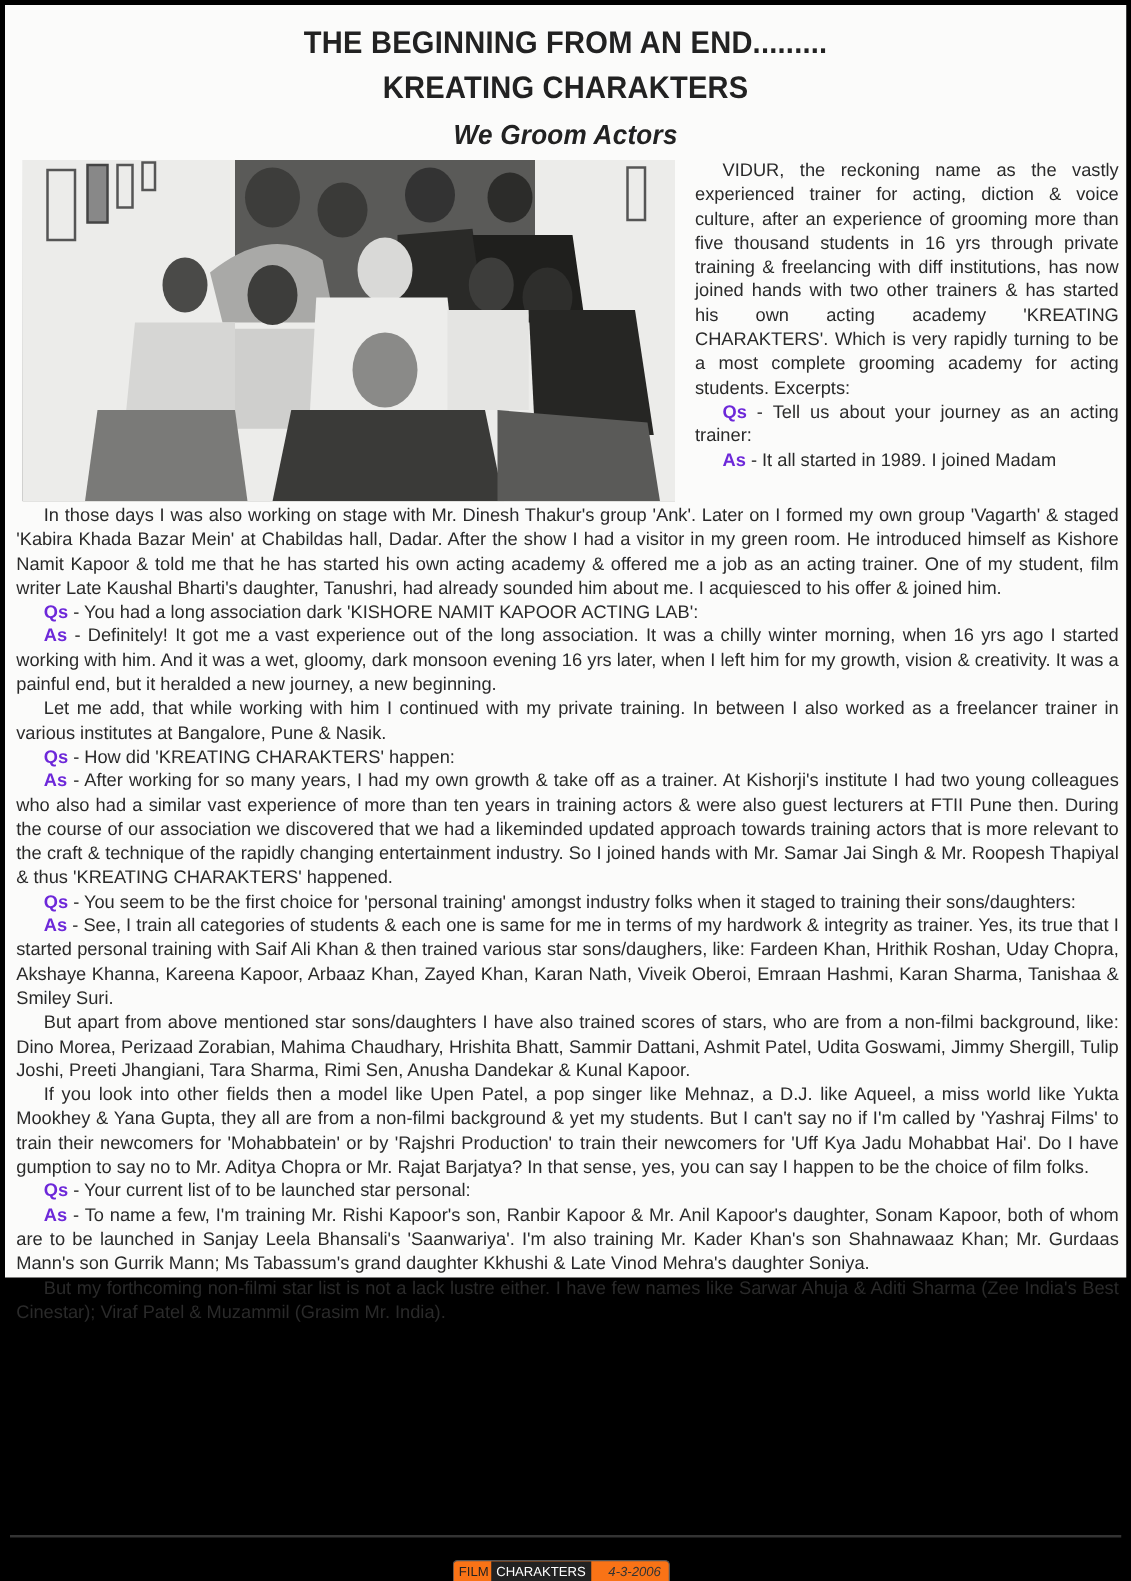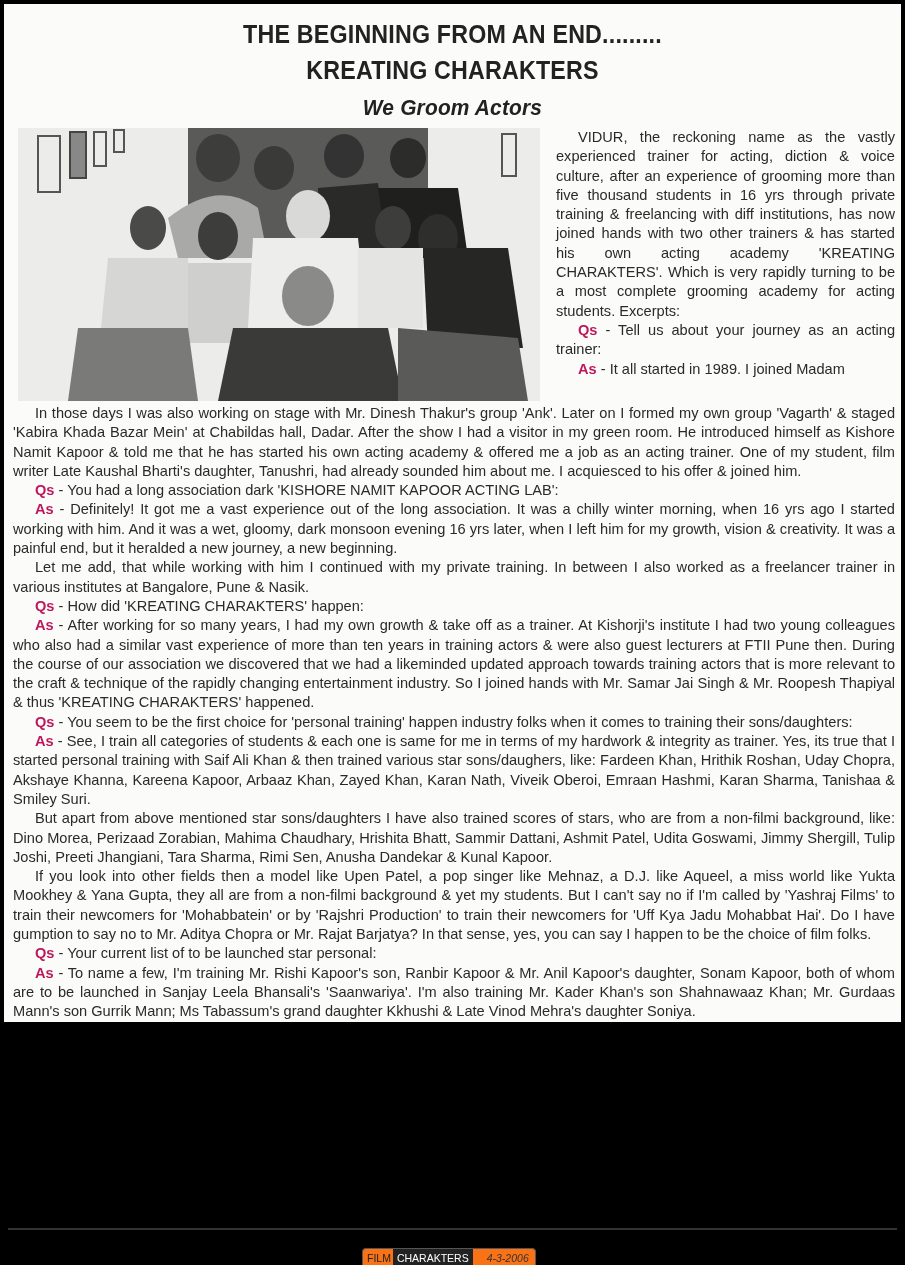--- a/index.html
+++ b/index.html
@@ -27,21 +27,21 @@
   .intro {
     position: absolute; left: 552px; top: 124px; width: 339px;
     font-size: 14.6px; line-height: 19.3px; text-align: justify;
   }
   .body {
     position: absolute; left: 9px; top: 380px; width: 882px;
     font-size: 14.6px; line-height: 19.3px; text-align: justify;
   }
   .body p, .intro p { margin: 0; text-indent: 22px; }
   .intro p.first { text-indent: 22px; }
-  .lbl { font-weight: bold; color: #be185d; }
+  .lbl { font-weight: bold; color: #6d28d9; }
 
   .rule {
     position: absolute; left: 4px; top: 1224px; width: 889px; height: 2px;
     background: #333;
   }
   .footer {
     position: absolute; left: 358px; top: 1244px; height: 17px;
     border: 1px solid #555; border-radius: 4px 4px 0 0; border-bottom: none;
     display: flex; align-items: center; font-size: 10.5px; overflow: hidden; background: #f97316;
   }
@@ -97,26 +97,27 @@
   </div>
 
   <div class="body" style="top: 400px;">
     <p>In those days I was also working on stage with Mr. Dinesh Thakur's group 'Ank'. Later on I formed my own group 'Vagarth' &amp; staged 'Kabira Khada Bazar Mein' at Chabildas hall, Dadar. After the show I had a visitor in my green room. He introduced himself as Kishore Namit Kapoor &amp; told me that he has started his own acting academy &amp; offered me a job as an acting trainer. One of my student, film writer Late Kaushal Bharti's daughter, Tanushri, had already sounded him about me. I acquiesced to his offer &amp; joined him.</p>
     <div id="qa-container">
         <p><span class="lbl">Qs</span><span> - You had a long association dark 'KISHORE NAMIT KAPOOR ACTING LAB':</span></p>
         <p><span class="lbl">As</span><span> - Definitely! It got me a vast experience out of the long association. It was a chilly winter morning, when 16 yrs ago I started working with him. And it was a wet, gloomy, dark monsoon evening 16 yrs later, when I left him for my growth, vision &amp; creativity. It was a painful end, but it heralded a new journey, a new beginning.</span></p>
         <p>Let me add, that while working with him I continued with my private training. In between I also worked as a freelancer trainer in various institutes at Bangalore, Pune &amp; Nasik.</p>
         <p><span class="lbl">Qs</span><span> - How did 'KREATING CHARAKTERS' happen:</span></p>
         <p><span class="lbl">As</span><span> - After working for so many years, I had my own growth &amp; take off as a trainer. At Kishorji's institute I had two young colleagues who also had a similar vast experience of more than ten years in training actors &amp; were also guest lecturers at FTII Pune then. During the course of our association we discovered that we had a likeminded updated approach towards training actors that is more relevant to the craft &amp; technique of the rapidly changing entertainment industry. So I joined hands with Mr. Samar Jai Singh &amp; Mr. Roopesh Thapiyal &amp; thus 'KREATING CHARAKTERS' happened.</span></p>
-        <p><span class="lbl">Qs</span><span> - You seem to be the first choice for 'personal training' happen industry folks when it comes to training their sons/daughters:</span></p>
+        <p><span class="lbl">Qs</span><span> - You seem to be the first choice for 'personal training' amongst industry folks when it staged to training their sons/daughters:</span></p>
         <p><span class="lbl">As</span><span> - See, I train all categories of students &amp; each one is same for me in terms of my hardwork &amp; integrity as trainer. Yes, its true that I started personal training with Saif Ali Khan &amp; then trained various star sons/daughers, like: Fardeen Khan, Hrithik Roshan, Uday Chopra, Akshaye Khanna, Kareena Kapoor, Arbaaz Khan, Zayed Khan, Karan Nath, Viveik Oberoi, Emraan Hashmi, Karan Sharma, Tanishaa &amp; Smiley Suri.</span></p>
         <p>But apart from above mentioned star sons/daughters I have also trained scores of stars, who are from a non-filmi background, like: Dino Morea, Perizaad Zorabian, Mahima Chaudhary, Hrishita Bhatt, Sammir Dattani, Ashmit Patel, Udita Goswami, Jimmy Shergill, Tulip Joshi, Preeti Jhangiani, Tara Sharma, Rimi Sen, Anusha Dandekar &amp; Kunal Kapoor.</p>
         <p>If you look into other fields then a model like Upen Patel, a pop singer like Mehnaz, a D.J. like Aqueel, a miss world like Yukta Mookhey &amp; Yana Gupta, they all are from a non-filmi background &amp; yet my students. But I can't say no if I'm called by 'Yashraj Films' to train their newcomers for 'Mohabbatein' or by 'Rajshri Production' to train their newcomers for 'Uff Kya Jadu Mohabbat Hai'. Do I have gumption to say no to Mr. Aditya Chopra or Mr. Rajat Barjatya? In that sense, yes, you can say I happen to be the choice of film folks.</p>
         <p><span class="lbl">Qs</span><span> - Your current list of to be launched star personal:</span></p>
         <p><span class="lbl">As</span><span> - To name a few, I'm training Mr. Rishi Kapoor's son, Ranbir Kapoor &amp; Mr. Anil Kapoor's daughter, Sonam Kapoor, both of whom are to be launched in Sanjay Leela Bhansali's 'Saanwariya'. I'm also training Mr. Kader Khan's son Shahnawaaz Khan; Mr. Gurdaas Mann's son Gurrik Mann; Ms Tabassum's grand daughter Kkhushi &amp; Late Vinod Mehra's daughter Soniya.</span></p>
+        <p>But my forthcoming non-filmi star list is not a lack lustre either. I have few names like Sarwar Ahuja &amp; Aditi Sharma (Zee India's Best Cinestar); Viraf Patel &amp; Muzammil (Grasim Mr. India).</p>
       </div>
   </div>
 
   <div class="rule"></div>
 
   <div class="footer">
     <span class="f1">FILM</span>
     <span class="f2">CHARAKTERS</span>
     <span class="f3">4-3-2006</span>
   </div>

